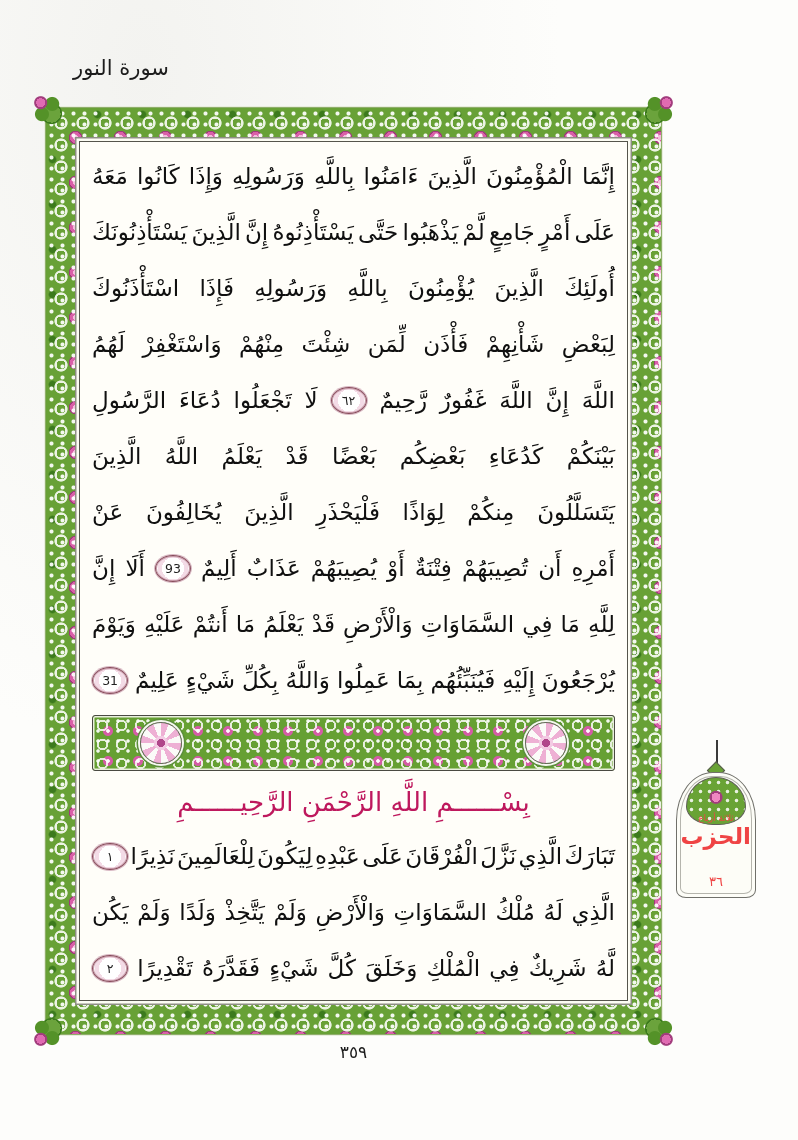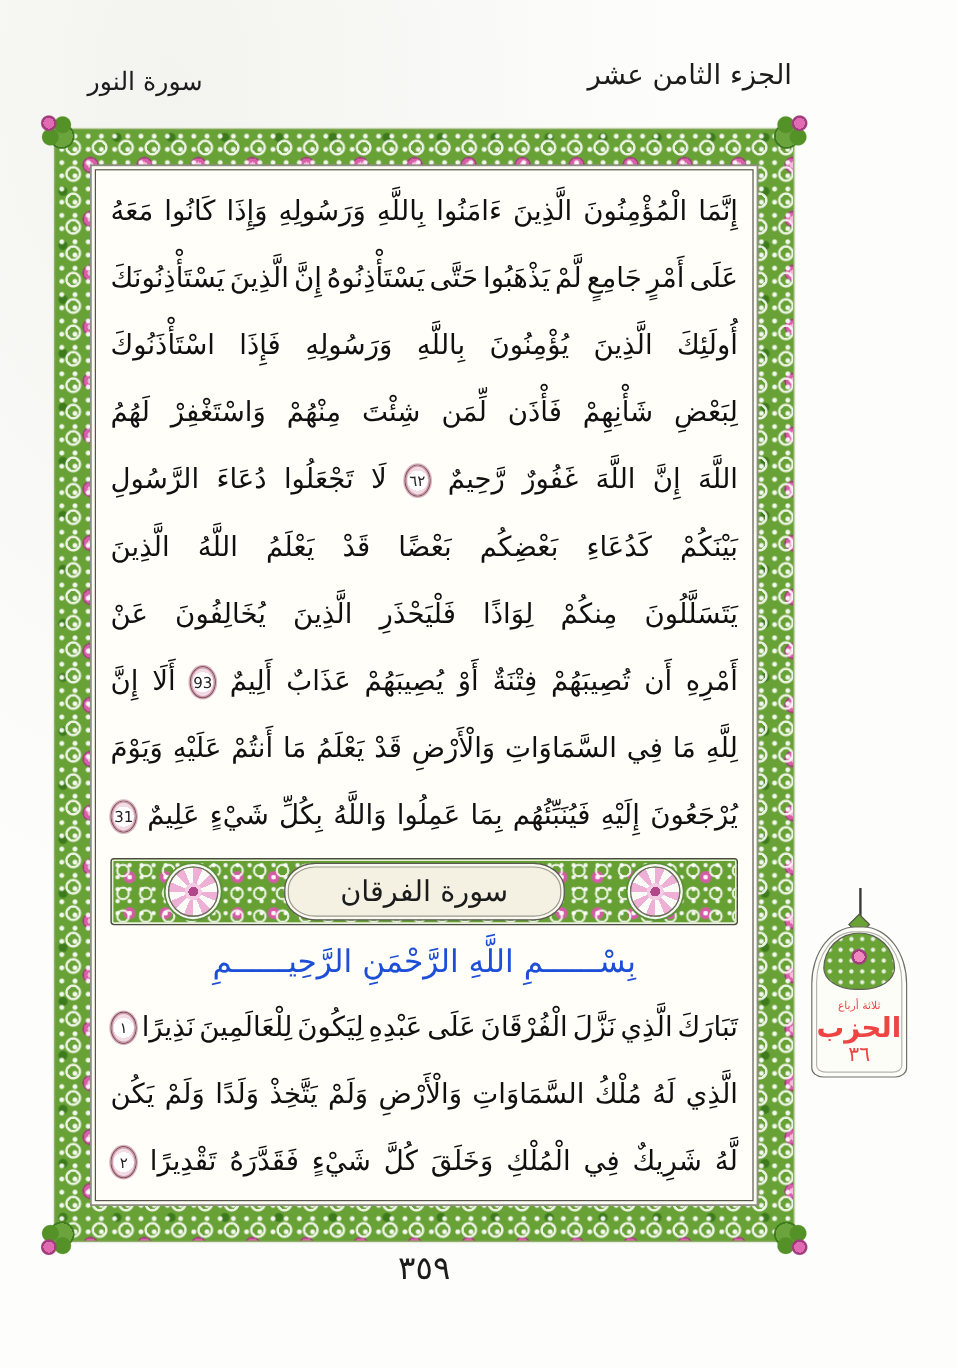--- a/index.html
+++ b/index.html
@@ -54,21 +54,21 @@
   
   .qblock { direction:rtl; }
   .qline {
     display:flex; justify-content:space-between; align-items:center;
     direction:rtl; height:56px; font-size:23px; color:#101010;
     padding:0 2px; white-space:nowrap;
   }
   .qword { flex:0 0 auto; }
   .vmark {
     flex:0 0 auto; display:inline-flex; align-items:center; justify-content:center;
-    width:22px; height:27px; border-radius:50%;
+    width:36px; height:27px; border-radius:50%;
     background: radial-gradient(circle, #ffffff 0 52%, #f3dbe6 52% 72%, #fdf9fb 72%);
     border:1.5px solid #8a4e5e;
     box-shadow: 0 0 0 1px #d9b9c4, inset 0 0 0 1px #c79aa8;
     font-size:12.5px; color:#222;
   }
 
   
   .banner {
     position:relative; height:56px; margin:7px 2px 5px 2px;
     background-color:#66a033;
@@ -95,21 +95,21 @@
     width:45%; height:calc(100% - 6px);
     background:#f4f1e2; border:1.5px solid #5a5a50; border-radius:26px / 22px;
     box-shadow: inset 0 0 0 2px #fbfaf2, inset 0 0 0 3px #9a9a8c;
     display:flex; align-items:center; justify-content:center;
   }
   .banner-title { font-size:24px; color:#1b1b1b; direction:rtl; }
 
   
   .bismillah {
     height:52px; line-height:52px; text-align:center; direction:rtl;
-    font-size:26px; color:#1d4ed8;
+    font-size:26px; color:#be185d;
   }
 
   
   .hizb { position:absolute; left:676px; top:740px; width:80px; height:160px; }
   .hizb-stem { position:absolute; left:50%; top:0; width:1.5px; height:28px; background:#3a3a3a; }
   .hizb-tip {
     position:absolute; top:24px; left:50%; width:13px; height:13px;
     transform:translateX(-50%) rotate(45deg);
     background:#69a335; border:1px solid #575750;
   }
@@ -128,34 +128,33 @@
     background-color:#69a335;
     background-image:
       radial-gradient(circle at 50% 42%, #ef87c0 0 4.5px, #a23d7d 4.5px 6px, transparent 7px),
       radial-gradient(circle, rgba(255,255,255,.85) 0 1.3px, transparent 2.2px);
     background-size:auto, 9px 9px;
     border:1px solid #5f5f58;
   }
   .hizb-text { position:absolute; left:4px; right:4px; bottom:8px; text-align:center; direction:rtl; color:#ef4444; }
   .hizb-small { font-size:9px; }
   .hizb-word { font-size:23px; font-weight:bold; line-height:1.15; }
-  .hizb-num { font-size:17px; line-height:1.1; }
+  .hizb-num { font-size:13px; line-height:1.1;margin-top:25px; }
 
   
   .page-number {
     position:absolute; top:1042px; left:45px; width:617px; text-align:center;
-    font-size:27px; color:#1b1b1b;
+    font-size:17px; color:#1b1b1b;
   }
 </style>
 </head>
 <body>
 
 <div class="page">
 
-  <div class="juz-header" dir="rtl">الجزء الثامن عشر</div>
   <div class="surah-header-left" dir="rtl">سورة النور</div>
 
   <div class="frame">
     <div class="corner tl"></div>
     <div class="corner tr"></div>
     <div class="corner bl"></div>
     <div class="corner br"></div>
 
     <div class="frame-inner">
       <div class="qblock" id="nur-lines">
@@ -268,23 +267,20 @@
             <span class="qword">بِكُلِّ</span>
             <span class="qword">شَيْءٍ</span>
             <span class="qword">عَلِيمٌ</span>
             <span class="vmark">31</span>
           </div>
         </div>
 
       <div class="banner">
         <div class="rosette r1"></div>
         <div class="rosette r2"></div>
-        <div class="banner-cartouche">
-          <span class="banner-title">سورة الفرقان</span>
-        </div>
       </div>
 
       <div class="bismillah" dir="rtl">بِسْــــــمِ اللَّهِ الرَّحْمَنِ الرَّحِيــــــمِ</div>
 
       <div class="qblock" id="furqan-lines">
           <div class="qline" dir="rtl">
             <span class="qword">تَبَارَكَ</span>
             <span class="qword">الَّذِي</span>
             <span class="qword">نَزَّلَ</span>
             <span class="qword">الْفُرْقَانَ</span>

